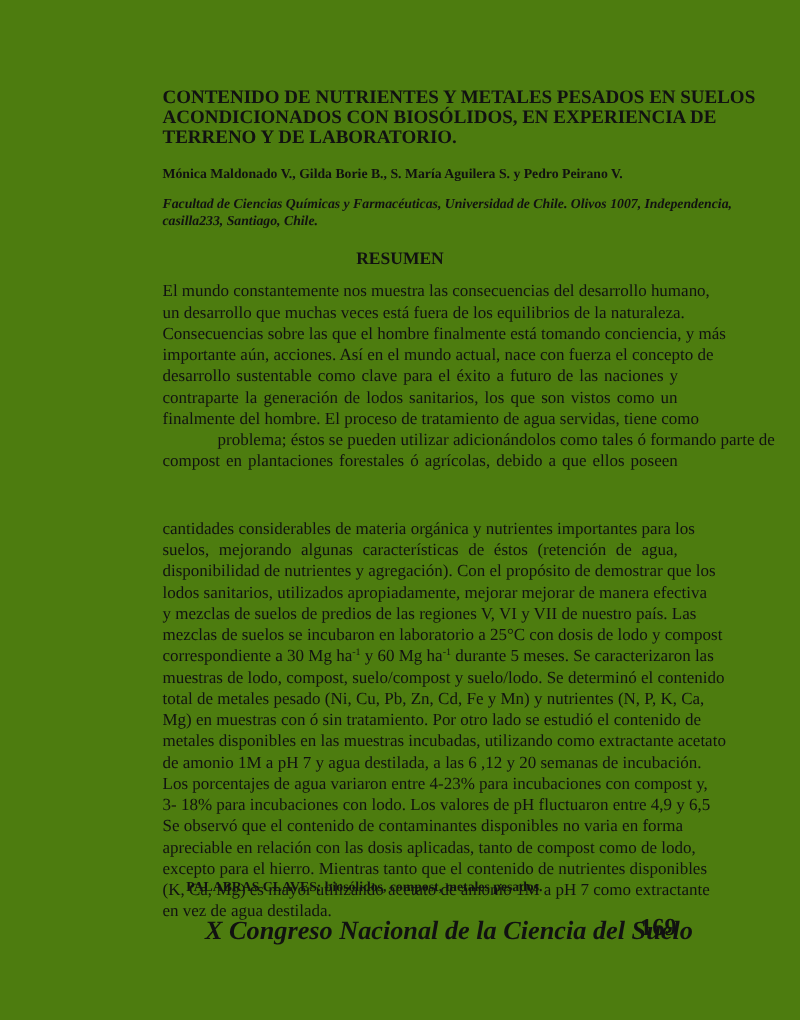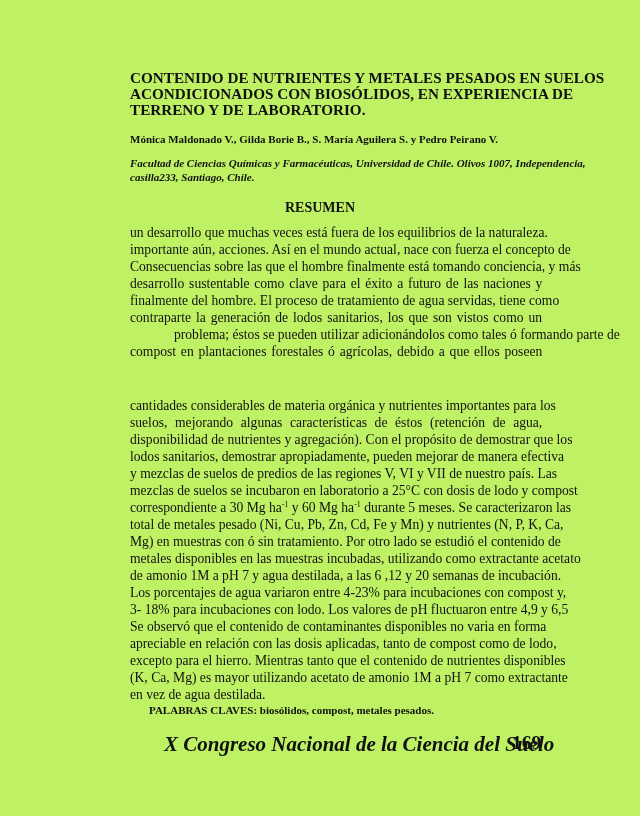--- a/index.html
+++ b/index.html
@@ -1,17 +1,17 @@
 <!DOCTYPE html>
 <html><head>
 <meta charset="utf-8">
 <style>
   html, body { margin: 0; padding: 0; background: #ffffff; }
   body { width: 640px; height: 816px; position: relative; overflow: hidden; font-family: "Liberation Serif", "DejaVu Serif", serif; color: #111; }
-  .page { position: absolute; left: 0; top: 0; width: 640px; height: 816px; background: #bef264; }
+  .page { position: absolute; left: 0; top: 0; width: 640px; height: 816px; background: #4d7c0f; }
   .title { position: absolute; left: 130px; top: 70px; width: 440px; font-weight: bold; font-size: 15.2px; line-height: 16px; letter-spacing: 0px; }
   .title div { white-space: nowrap; }
   .authors { position: absolute; left: 130px; top: 133px; font-weight: bold; font-size: 11px; white-space: nowrap; }
   .affil { position: absolute; left: 130px; top: 156px; width: 412px; font-weight: bold; font-style: italic; font-size: 11px; line-height: 14px; }
   .affil div { white-space: nowrap; }
   .resumen-heading { position: absolute; left: 0; width: 640px; top: 200px; text-align: center; font-weight: bold; font-size: 14px; }
   .abstract { position: absolute; left: 130px; top: 224px; width: 412px; font-size: 13.6px; line-height: 17px; }
   .abstract .line { display: block; white-space: nowrap; text-align: justify; text-align-last: justify; height: 17px; overflow: visible; }
   .abstract .line.last { text-align-last: left; }
   sup { font-size: 8px; vertical-align: 5px; line-height: 0; }
@@ -33,35 +33,37 @@
   <div class="authors">Mónica  Maldonado V., Gilda Borie B.,  S. María Aguilera S. y Pedro Peirano V.</div>
 
   <div class="affil">
     <div>Facultad de Ciencias Químicas y Farmacéuticas, Universidad de Chile. Olivos 1007, Independencia,</div>
     <div>casilla233, Santiago, Chile.</div>
   </div>
 
   <div class="resumen-heading">RESUMEN</div>
 
   <div class="abstract">
+    <span class="line" style="white-space: nowrap; display: block;">El mundo constantemente nos muestra las consecuencias del desarrollo humano,</span>
     <span class="line" style="white-space: nowrap; display: block;">un desarrollo que muchas veces está fuera de los equilibrios de la naturaleza.</span>
+    <span class="line" style="white-space: nowrap; display: block;">Consecuencias sobre las que el hombre finalmente está tomando conciencia, y más</span>
     <span class="line" style="white-space: nowrap; display: block;">importante aún, acciones. Así en el mundo actual, nace con fuerza el concepto de</span>
-    <span class="line" style="white-space: nowrap; display: block;">Consecuencias sobre las que el hombre finalmente está tomando conciencia, y más</span>
     <span class="line" style="white-space: nowrap; display: block; word-spacing: 1.33333px;">desarrollo sustentable como clave para el éxito a futuro de las naciones y</span>
+    <span class="line" style="white-space: nowrap; display: block; word-spacing: 1.45455px;">contraparte la generación de lodos sanitarios, los que son vistos como un</span>
     <span class="line" style="white-space: nowrap; display: block;">finalmente del hombre. El proceso de tratamiento de agua servidas, tiene como</span>
-    <span class="line" style="white-space: nowrap; display: block; word-spacing: 1.45455px;">contraparte la generación de lodos sanitarios, los que son vistos como un</span>
     <span class="line" style="white-space: nowrap; display: block; margin-left: 44px;">problema; éstos se pueden utilizar adicionándolos como tales ó formando parte de</span>
     <span class="line" style="white-space: nowrap; display: block; word-spacing: 1.4px;">compost en plantaciones forestales ó agrícolas, debido a que ellos poseen</span>
     <span class="line" style="white-space: nowrap; display: block; margin-top: 37px;">cantidades considerables de materia orgánica y nutrientes importantes para los</span>
     <span class="line" style="white-space: nowrap; display: block; word-spacing: 4.25px;">suelos, mejorando algunas características de éstos (retención de agua,</span>
     <span class="line" style="white-space: nowrap; display: block;">disponibilidad de nutrientes y agregación). Con el propósito de demostrar que los</span>
-    <span class="line" style="white-space: nowrap; display: block;">lodos sanitarios, demostrar apropiadamente, pueden mejorar de manera efectiva</span>
+    <span class="line" style="white-space: nowrap; display: block;">lodos sanitarios, utilizados apropiadamente, mejorar mejorar de manera efectiva</span>
     <span class="line" style="white-space: nowrap; display: block;">y mezclas de suelos de  predios de las regiones V, VI y VII de nuestro país. Las</span>
     <span class="line" style="white-space: nowrap; display: block;">mezclas de suelos se incubaron en laboratorio a 25°C con dosis de lodo y compost</span>
     <span class="line" style="white-space: nowrap; display: block;"><span>correspondiente a 30 Mg ha</span><sup>-1</sup><span> y 60 Mg ha</span><sup>-1</sup><span> durante 5 meses. Se caracterizaron las</span></span>
+    <span class="line" style="white-space: nowrap; display: block;">muestras de lodo, compost, suelo/compost y suelo/lodo. Se determinó el contenido</span>
     <span class="line" style="white-space: nowrap; display: block;">total de metales pesado (Ni, Cu, Pb, Zn, Cd, Fe y Mn) y nutrientes (N, P, K, Ca,</span>
     <span class="line" style="white-space: nowrap; display: block;">Mg) en muestras con ó sin  tratamiento. Por otro lado se estudió el contenido de</span>
     <span class="line" style="white-space: nowrap; display: block;">metales disponibles en las muestras incubadas, utilizando como extractante acetato</span>
     <span class="line" style="white-space: nowrap; display: block;">de amonio 1M a pH 7 y agua destilada, a las 6 ,12 y 20 semanas de incubación.</span>
     <span class="line" style="white-space: nowrap; display: block;">Los porcentajes de agua variaron entre 4-23% para incubaciones con compost y,</span>
     <span class="line" style="white-space: nowrap; display: block;">3- 18% para incubaciones con lodo. Los valores de pH  fluctuaron entre 4,9 y 6,5</span>
     <span class="line" style="white-space: nowrap; display: block;">Se observó que el contenido de contaminantes disponibles no varia en forma</span>
     <span class="line" style="white-space: nowrap; display: block;">apreciable en relación con las dosis aplicadas, tanto de compost como de lodo,</span>
     <span class="line" style="white-space: nowrap; display: block;">excepto para el hierro. Mientras tanto que el contenido de nutrientes disponibles</span>
     <span class="line" style="white-space: nowrap; display: block;">(K, Ca, Mg) es mayor utilizando acetato de amonio 1M a pH 7 como extractante</span>

